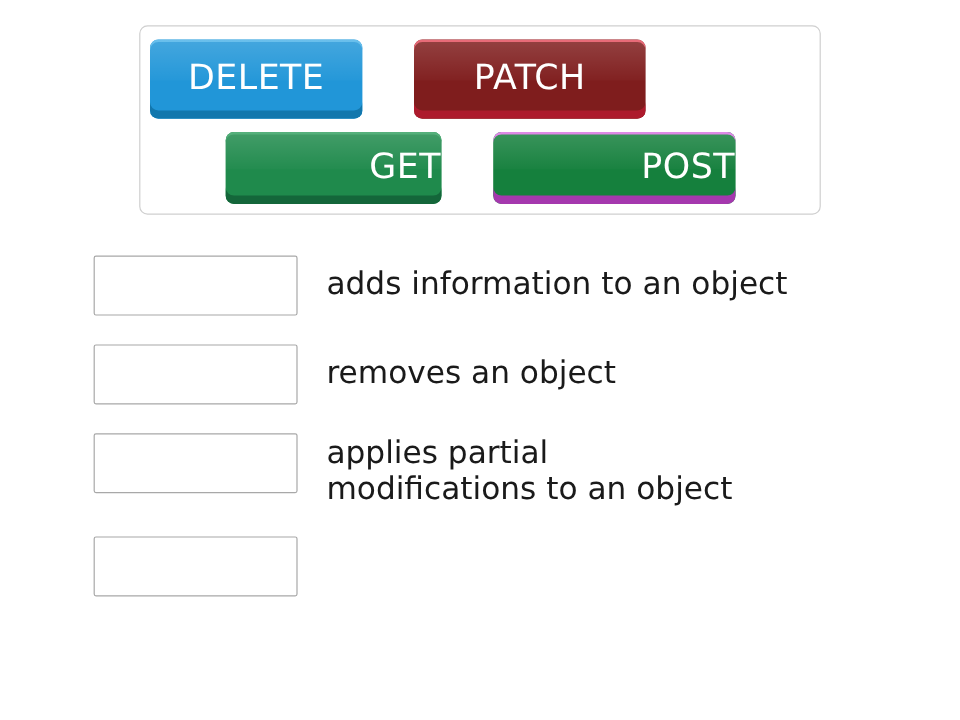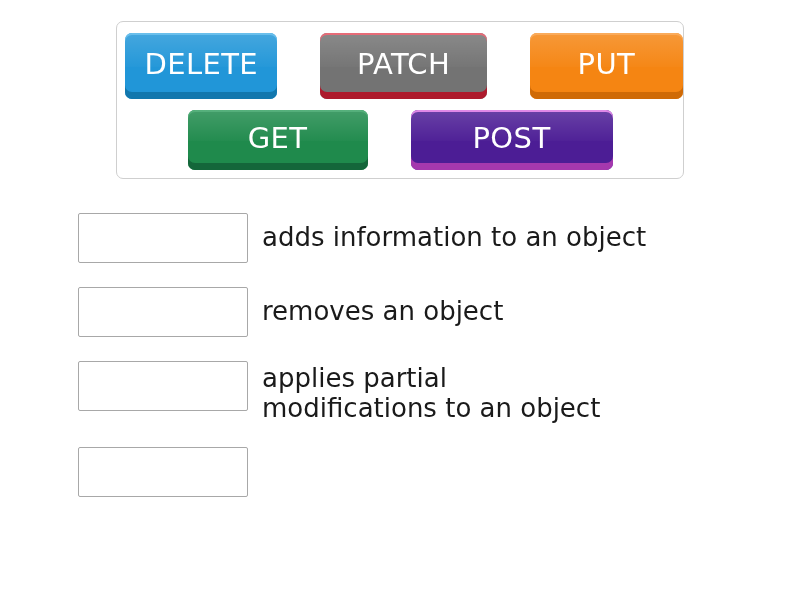--- a/index.html
+++ b/index.html
@@ -54,21 +54,21 @@
     font-weight: 400;
     letter-spacing: 0.4px;
     text-align: center;
     cursor: pointer;
     user-select: none;
     font-family: "DejaVu Sans", sans-serif;
   }
   .tile:last-child { margin-right: 0; }
 
   .tile-row-1 .tile { height: 66px; line-height: 60px; }
-  .tile-row-2 .tile { height: 60px; line-height: 54px; }
+  .tile-row-2 .tile { height: 60px; line-height: 54px; justify-content: flex-end; }
 
   
   .tile::before {
     content: "";
     position: absolute;
     left: 0; right: 0; top: 0;
     height: 52%;
     border-radius: 7px 7px 0 0;
     background: linear-gradient(to bottom, rgba(255,255,255,0.16), rgba(255,255,255,0.02));
     pointer-events: none;
@@ -79,36 +79,36 @@
     padding-bottom: 5px;
   }
 
   .tile-delete {
     width: 177px;
     background: #2196d8;
     box-shadow: inset 0 -7px 0 0 #1277ad, inset 0 2px 0 0 #4eb3e8;
   }
   .tile-patch {
     width: 193px;
-    background: #737373;
+    background: #7f1d1d;
     box-shadow: inset 0 -7px 0 0 #ad1a2c, inset 0 2px 0 0 #e3505f;
   }
   .tile-put {
     width: 178px;
     background: #f58512;
     box-shadow: inset 0 -7px 0 0 #cf6a06, inset 0 2px 0 0 #f99b3c;
   }
   .tile-get {
     width: 180px;
     background: #1f8a4c;
     box-shadow: inset 0 -7px 0 0 #14663a, inset 0 2px 0 0 #36a163;
   }
   .tile-post {
     width: 202px;
-    background: #4c1d95;
+    background: #15803d;
     box-shadow: inset 0 -7px 0 0 #a538ae, inset 0 2px 0 0 #d973e3;
   }
 
   
   .answers {
     position: absolute;
     left: 78px;
     top: 213px;
     width: 690px;
   }
@@ -124,21 +124,21 @@
     flex: 0 0 auto;
     width: 170px;
     height: 50px;
     background: #ffffff;
     border: 1px solid #a8a8a8;
     border-radius: 2px;
     cursor: pointer;
   }
 
   .answer-text {
-    margin-left: 14px;
+    margin-left: 24px;
     font-size: 26px;
     line-height: 30px;
     color: #1a1a1a;
     font-family: "DejaVu Sans", sans-serif;
     font-weight: 400;
     padding-top: 9px;
     max-width: 480px;
     white-space: pre-line;
   }
 
@@ -151,23 +151,20 @@
 
   <div class="tile-bank">
 
     <div class="tile-row tile-row-1">
       <div class="tile tile-delete">
         <span>DELETE</span>
       </div>
       <div class="tile tile-patch">
         <span>PATCH</span>
       </div>
-      <div class="tile tile-put">
-        <span>PUT</span>
-      </div>
     </div>
 
     <div class="tile-row tile-row-2">
       <div class="tile tile-get">
         <span>GET</span>
       </div>
       <div class="tile tile-post">
         <span>POST</span>
       </div>
     </div>

